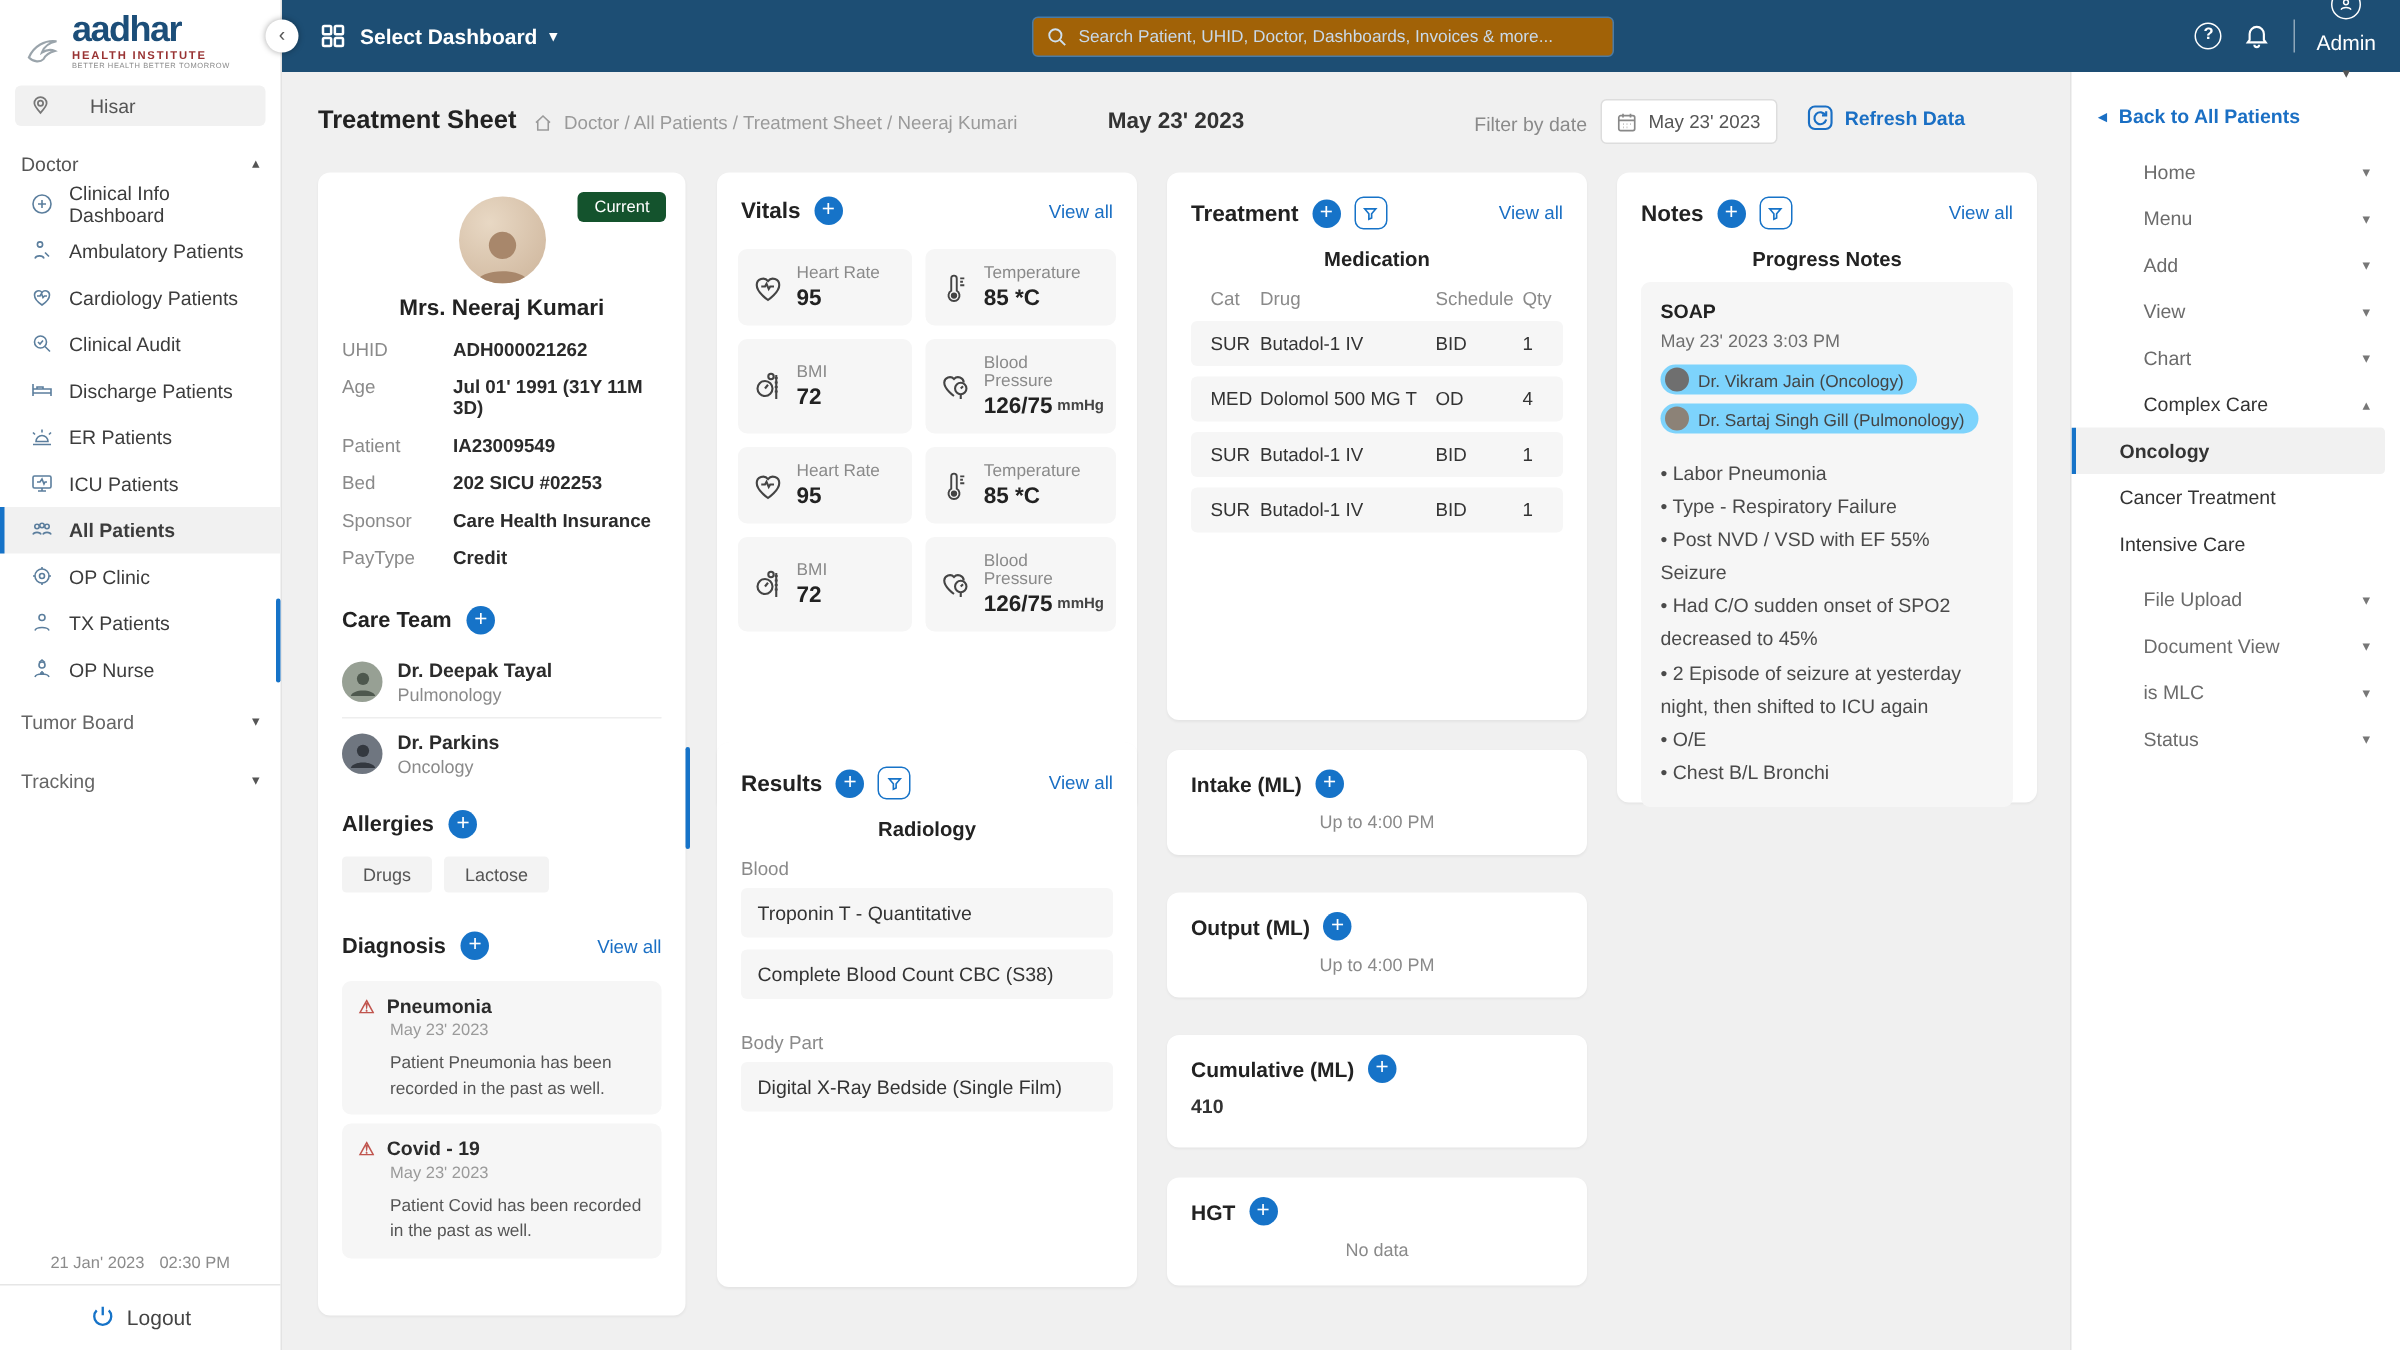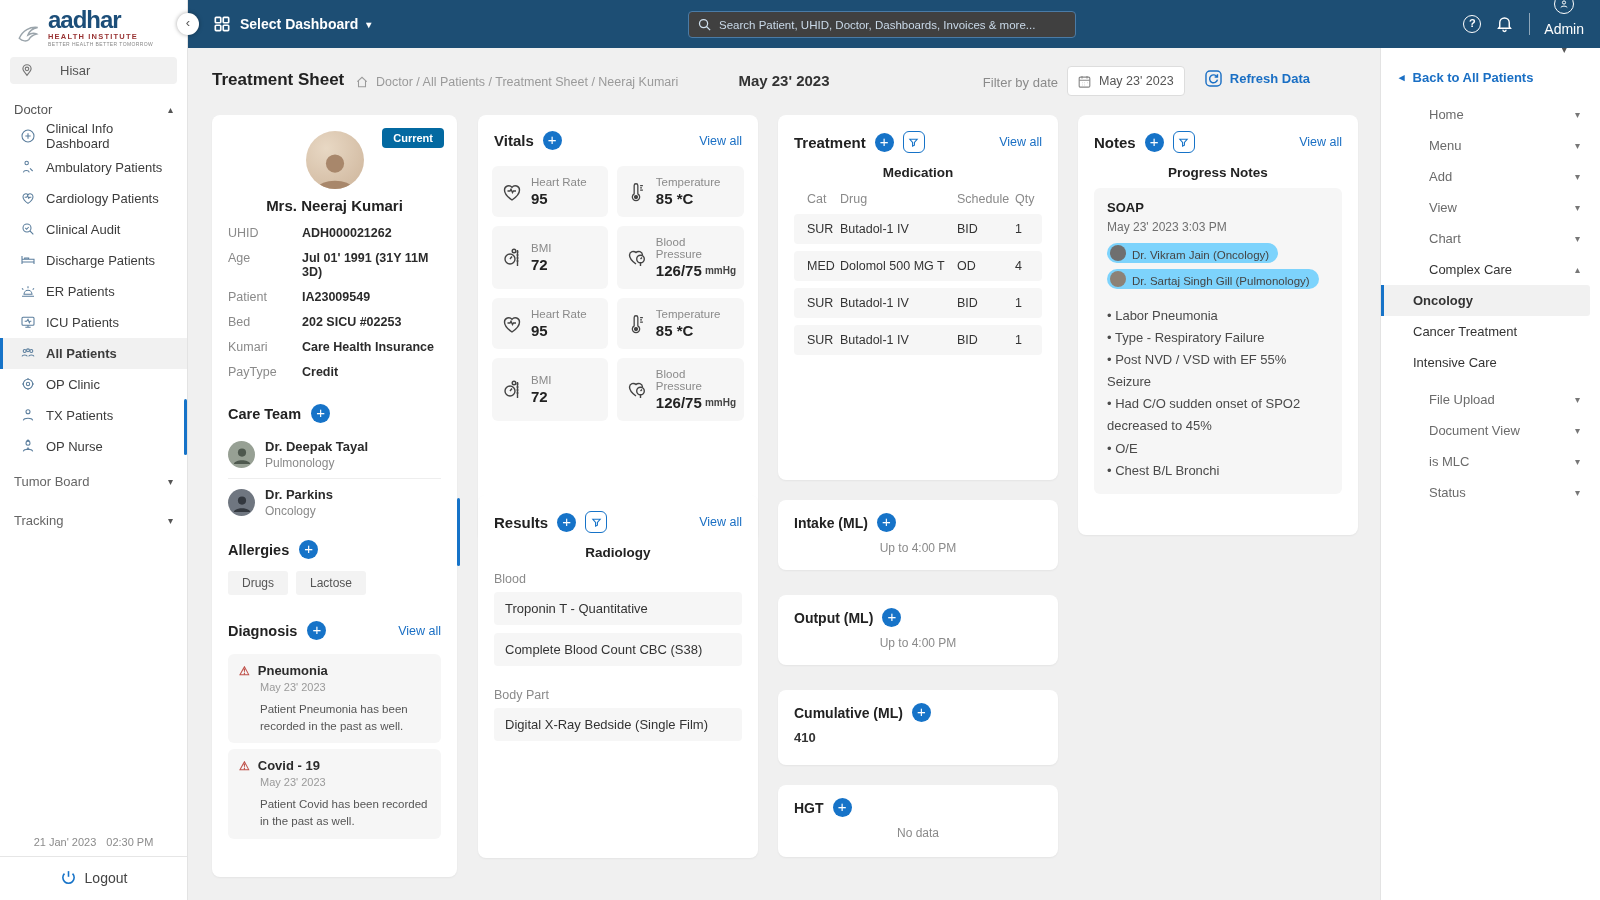--- a/index.html
+++ b/index.html
@@ -27,21 +27,21 @@
   .side-footer { position:absolute; left:0; bottom:0; width:100%; }
   .side-date { text-align:center; font-size:11px; color:#8b8b8b; padding:8px 0; display:flex; justify-content:center; gap:10px; }
   .logout-row { border-top:1px solid #e6e6e6; padding:12px 0 14px; display:flex; align-items:center; justify-content:center; gap:8px; color:#444; font-size:14px; cursor:pointer; }
   .logout-row .pw { color:#1673c8; }
   .collapse-btn { position:absolute; left:177px; top:13px; width:22px; height:22px; border-radius:50%; background:#fff; box-shadow:0 0 4px rgba(0,0,0,.35); z-index:9; text-align:center; line-height:20px; color:#555; font-size:13px; cursor:pointer; }
 
   
   .topbar { position:absolute; left:188px; top:0; width:1412px; height:48px; background:#1d4e74; display:flex; align-items:center; z-index:4; }
   .tb-dash { display:flex; align-items:center; gap:8px; color:#fff; font-weight:bold; font-size:14px; margin-left:24px; cursor:pointer; }
   .tb-dash .caret { color:#fff; }
-  .tb-search { position:absolute; left:500px; top:11px; width:388px; height:27px; background:#404040; border:1px solid #4a7ba6; border-radius:4px; display:flex; align-items:center; padding:0 8px; gap:7px; }
+  .tb-search { position:absolute; left:500px; top:11px; width:388px; height:27px; background:#a16207; border:1px solid #4a7ba6; border-radius:4px; display:flex; align-items:center; padding:0 8px; gap:7px; }
   .tb-search input { flex:1; background:transparent; border:none; outline:none; color:#e8f0f8; font-size:11.5px; font-family:"Liberation Sans",sans-serif; }
   .tb-search input::placeholder { color:#c9d9e8; }
   .tb-right { position:absolute; right:16px; top:0; height:48px; display:flex; align-items:center; gap:14px; color:#fff; }
   .tb-ic { width:20px; height:20px; cursor:pointer; color:#fff; }
   .help-circle { width:18px; height:18px; border:1.5px solid #fff; border-radius:50%; text-align:center; line-height:15px; font-size:11px; font-weight:bold; cursor:pointer; }
   .tb-div { width:1px; height:22px; background:rgba(255,255,255,.5); }
   .tb-admin { display:flex; align-items:center; gap:7px; font-size:14px; cursor:pointer;flex-direction:column; }
   .user-circle { width:20px; height:20px; border:1.5px solid #fff; border-radius:50%; display:flex; align-items:center; justify-content:center; }
 
   
@@ -65,21 +65,21 @@
   .card { position:absolute; background:#fff; border-radius:8px; box-shadow:0 1px 2px rgba(0,0,0,.05); }
   .card-head { display:flex; align-items:center; gap:9px; padding:16px 16px 8px; }
   .card-title { font-size:15px; font-weight:bold; color:#222; }
   .plus-btn { width:19px; height:19px; border-radius:50%; background:#1673c8; color:#fff; text-align:center; line-height:18px; font-size:15px; cursor:pointer; flex:0 0 19px; }
   .plus-btn::before { content:"+"; }
   .filter-btn { width:22px; height:22px; border:1.5px solid #1673c8; border-radius:6px; display:flex; align-items:center; justify-content:center; color:#1673c8; cursor:pointer; }
   .view-all { margin-left:auto; color:#1a6fc4; font-size:12.5px; cursor:pointer; }
   .sub-title { text-align:center; font-weight:bold; font-size:13.5px; color:#222; margin:4px 0 8px; }
 
   
-  .pt-badge { position:absolute; top:13px; right:13px; background:#0369a1; color:#fff; font-size:11px; font-weight:bold; padding:4px 11px; border-radius:4px; }
+  .pt-badge { position:absolute; top:13px; right:13px; background:#14532d; color:#fff; font-size:11px; font-weight:normal; padding:4px 11px; border-radius:4px; }
   .pt-avatar { width:58px; height:58px; border-radius:50%; margin:16px auto 8px; background:radial-gradient(circle at 35% 30%, #e8d8c4, #cdb49a); display:flex; align-items:flex-end; justify-content:center; overflow:hidden; }
   .pt-name { text-align:center; font-size:15px; font-weight:bold; color:#222; margin-bottom:12px; }
   .pt-rows { padding:0 16px; }
   .pt-row { display:flex; margin-bottom:11px; font-size:12.5px; }
   .pt-label { width:74px; color:#8a8a8a; }
   .pt-value { color:#2b2b2b; font-weight:bold; flex:1; }
   .sec-head { display:flex; align-items:center; gap:10px; padding:14px 16px 8px; }
   .sec-title { font-size:14.5px; font-weight:bold; color:#222; }
   .doc-row { display:flex; align-items:center; gap:10px; padding:8px 16px; }
   .doc-row + .doc-divider { border-top:1px solid #eee; margin:0 16px; }
@@ -388,21 +388,21 @@
       </div>
       <div class="pt-row">
         <span class="pt-label">Patient</span>
         <span class="pt-value">IA23009549</span>
       </div>
       <div class="pt-row">
         <span class="pt-label">Bed</span>
         <span class="pt-value">202 SICU #02253</span>
       </div>
       <div class="pt-row">
-        <span class="pt-label">Kumari</span>
+        <span class="pt-label">Sponsor</span>
         <span class="pt-value">Care Health Insurance</span>
       </div>
       <div class="pt-row">
         <span class="pt-label">PayType</span>
         <span class="pt-value">Credit</span>
       </div>
     </div>
     <div class="sec-head">
       <span class="sec-title">Care Team</span>
       <span class="plus-btn"></span>
@@ -702,20 +702,21 @@
         <span class="chip">
           <span class="chip-av v2"></span>
           <span>Dr. Sartaj Singh Gill (Pulmonology)</span>
         </span>
       </div>
       <div class="soap-bullets">
         <div class="soap-bullet">Labor Pneumonia</div>
         <div class="soap-bullet">Type -  Respiratory Failure</div>
         <div class="soap-bullet">Post NVD / VSD with EF 55% Seizure</div>
         <div class="soap-bullet">Had C/O sudden onset of SPO2 decreased to 45%</div>
+        <div class="soap-bullet">2 Episode of seizure at yesterday night, then shifted to ICU again</div>
         <div class="soap-bullet">O/E</div>
         <div class="soap-bullet">Chest B/L Bronchi</div>
       </div>
     </div>
   </div>
 </div>
 
 <div class="right-panel">
   <div class="rp-back">
     <span style="font-size:11px;">◂</span>

